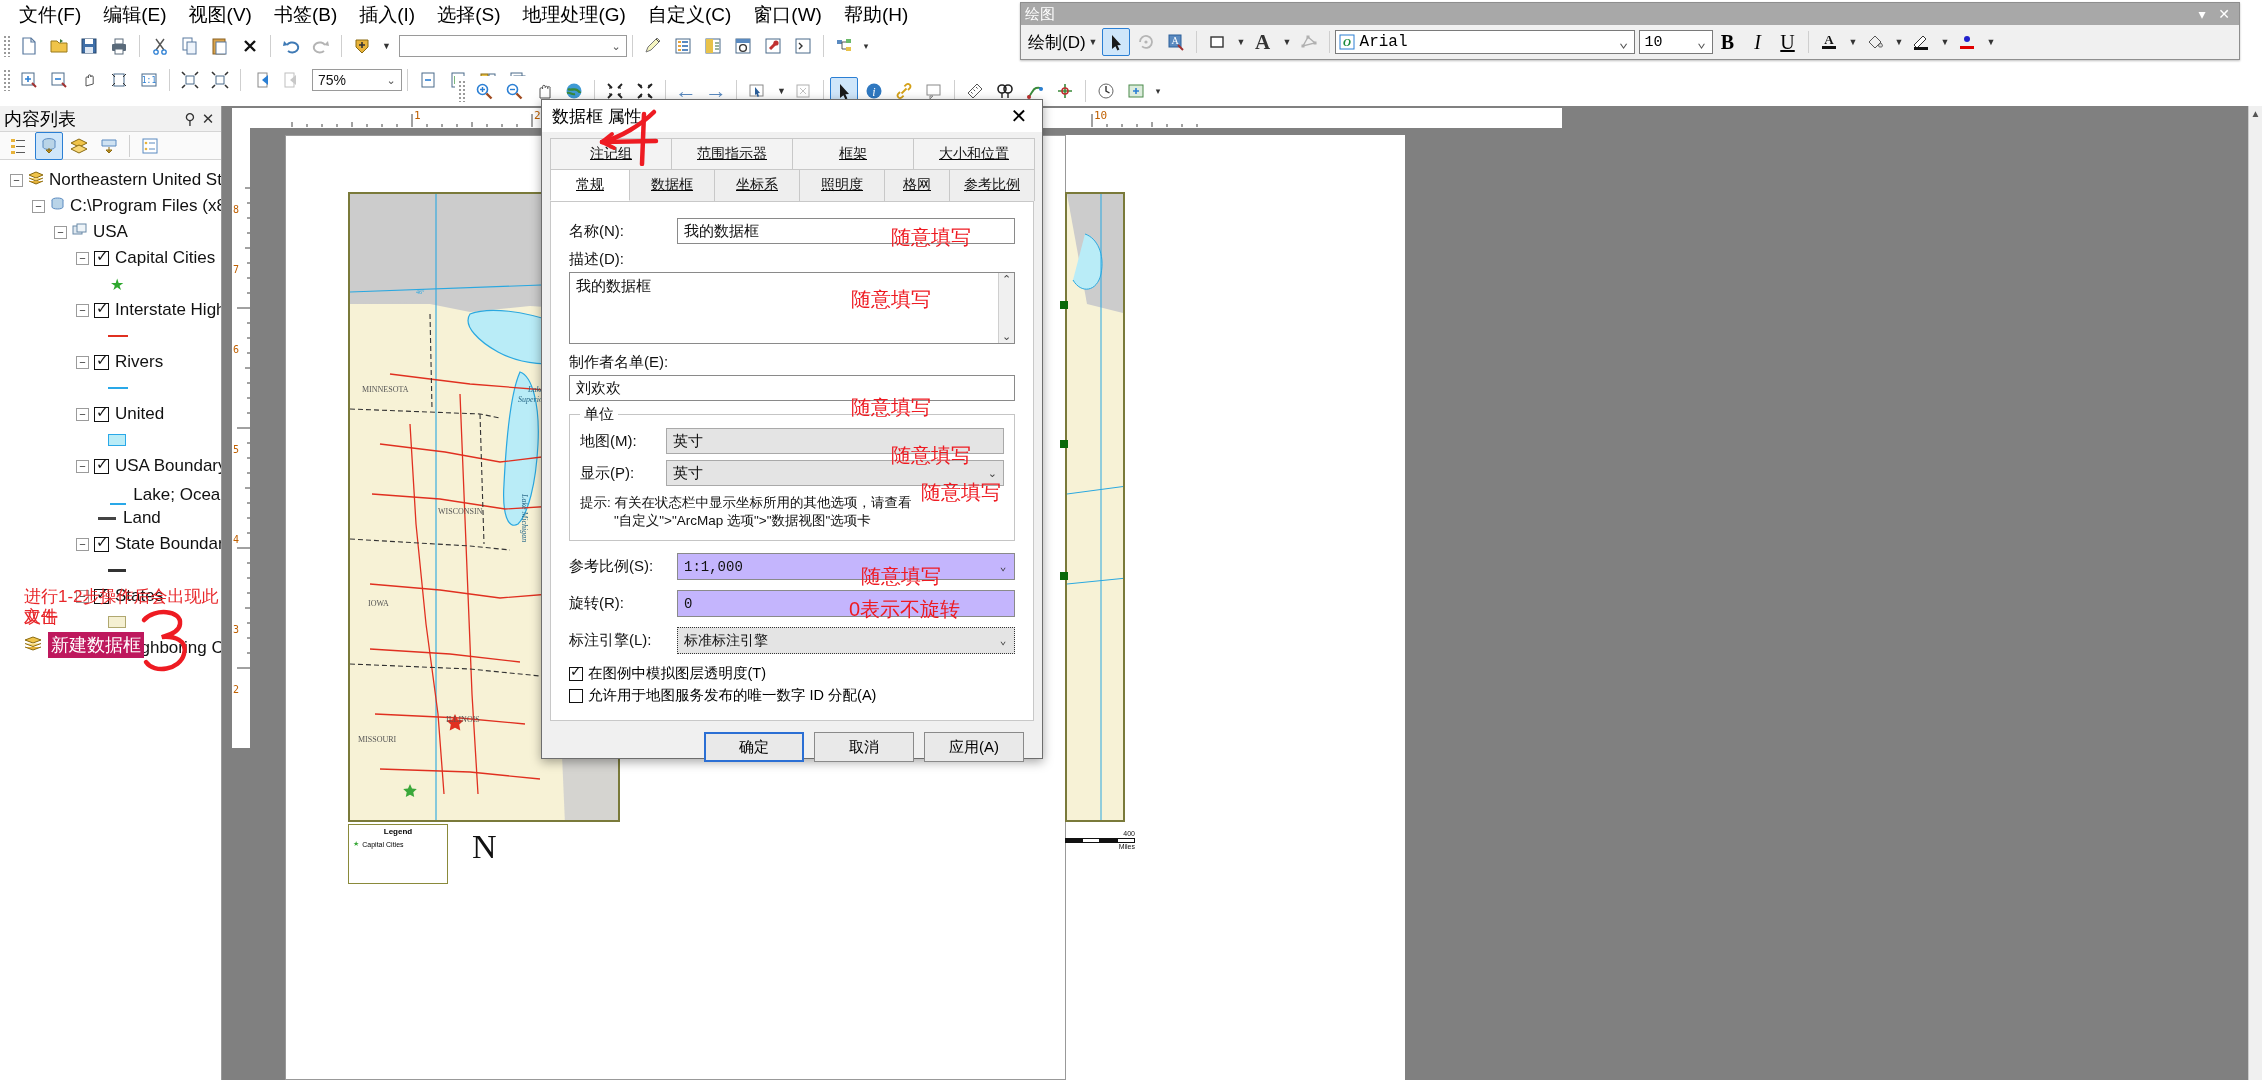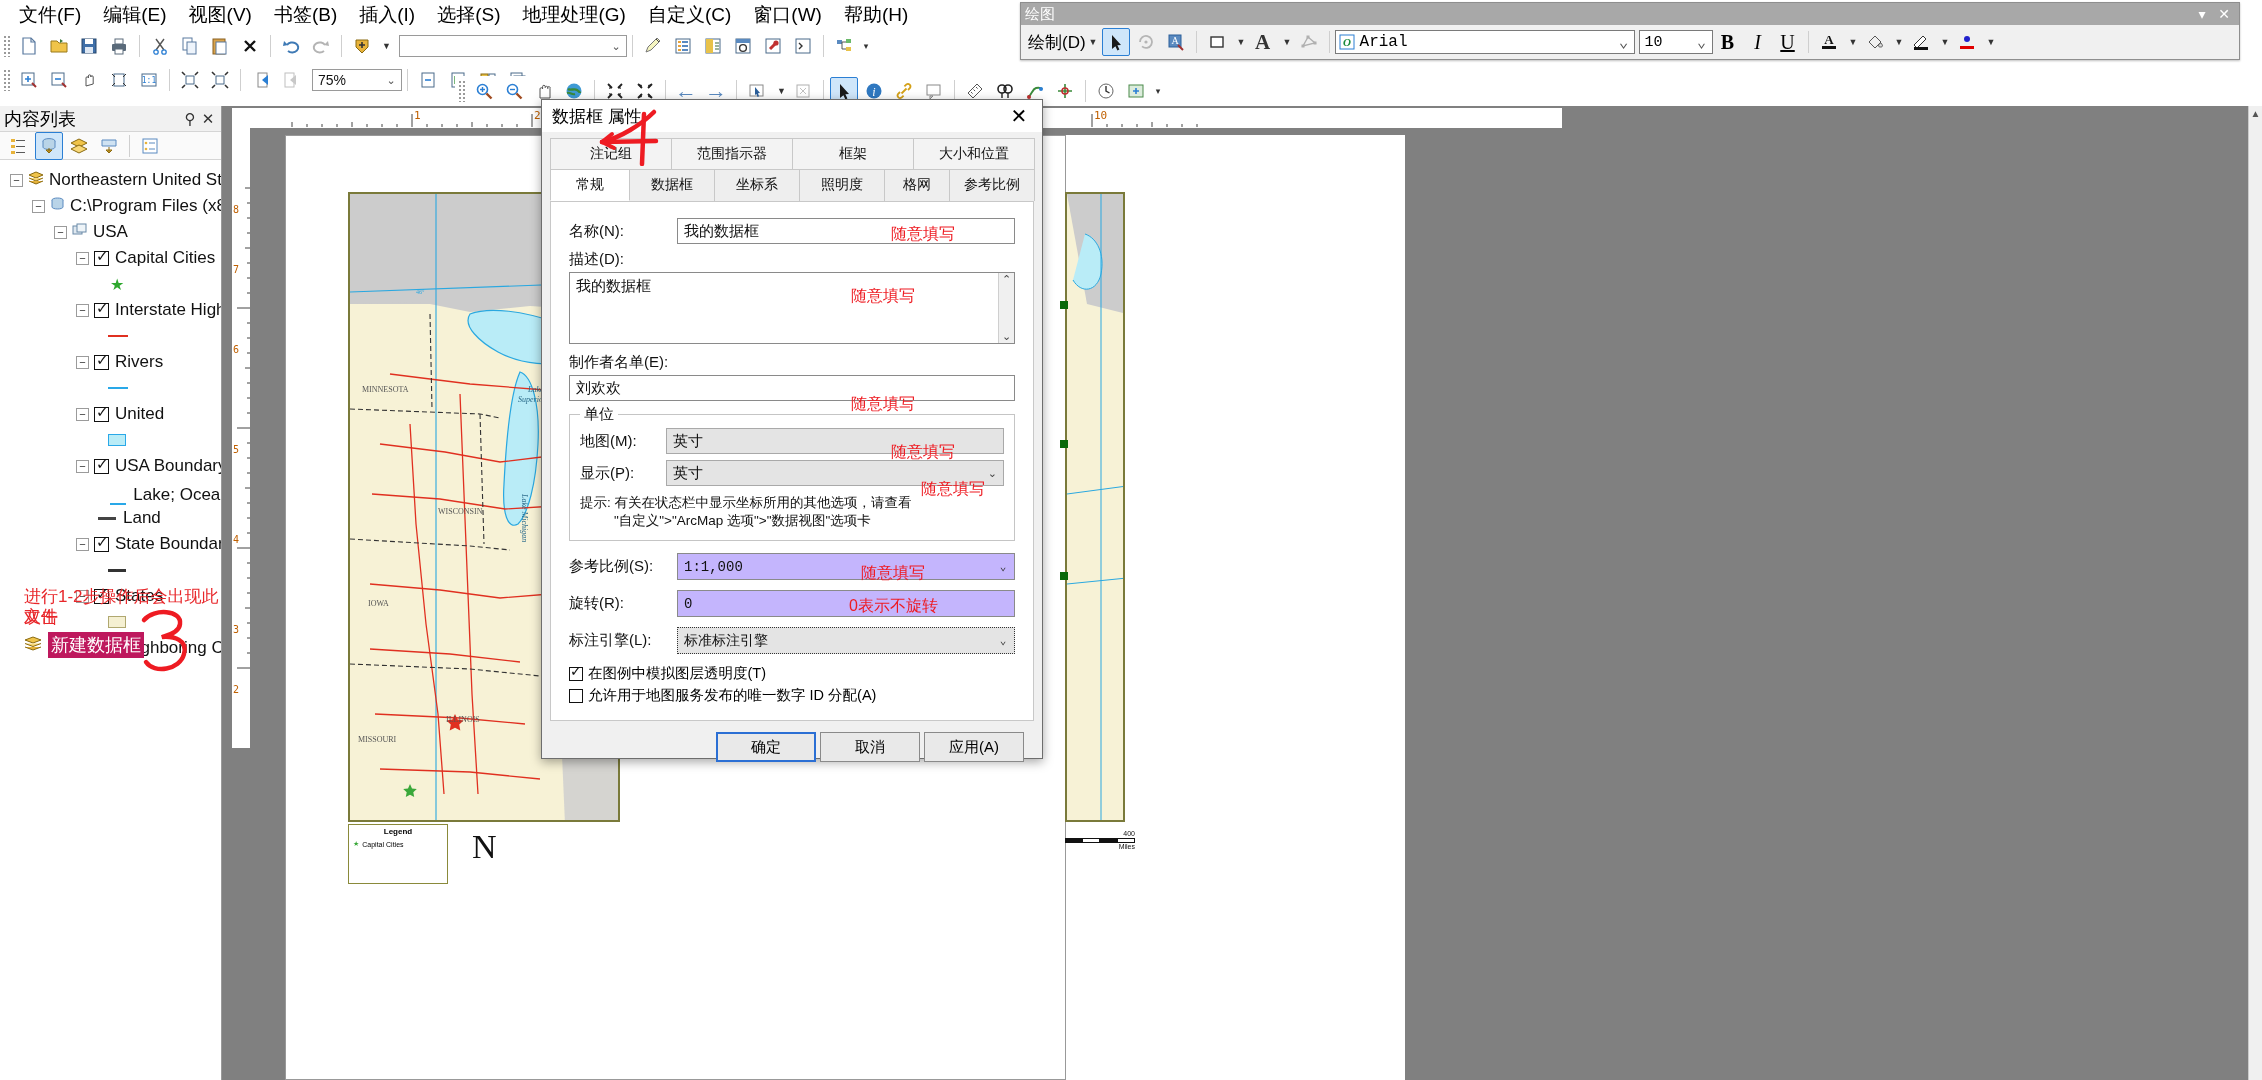--- a/index.html
+++ b/index.html
@@ -138,21 +138,21 @@
   #dlg .cap {
     height:32px; display:flex; align-items:center; padding:0 2px 0 10px;
     background:#ffffff;
   }
   #dlg .cap .ct { flex:1; font-size:17px; color:#000; }
   #dlg .cap .x {
     width:42px;height:30px;display:flex;align-items:center;justify-content:center;
     font-size:20px; color:#000;
   }
   .tabstrip { padding:6px 8px 0 8px; }
-  .tabrow { display:flex; }
+  .tabrow { display:flex;text-decoration:underline; }
   .tab {
     flex:1; text-align:center; padding:6px 2px; font-size:14px;
     border:1px solid #c8c8c8; border-bottom:none; background:#f3f3f3;
     color:#111; margin-right:-1px;
   }
   .tabrow2 .tab { background:#eeeeee; }
   .tab.active { background:#ffffff; border-bottom:1px solid #fff; position:relative; z-index:2;}
   .tabpane {
     margin:0 8px 8px 8px; background:#fff; border:1px solid #c8c8c8;
     height:520px; position:relative; padding:16px 18px;
@@ -188,29 +188,29 @@
   .selbox .sv { flex:1; }
   .selbox .sa { width:18px; text-align:center; font-size:11px; color:#333;}
   .cbrow { display:flex; align-items:center; margin-top:3px; font-size:14.5px; }
   .cbsq {
     width:14px;height:14px;border:1.4px solid #111;background:#fff;margin-right:5px;
     position:relative; flex:none;
   }
   .cbsq.on::after{content:"✓";position:absolute;left:0px;top:-5px;font-size:14px;color:#111;}
   .btnrow {
     position:absolute; left:0; right:0; bottom:-4px;
-    display:flex; justify-content:flex-end; gap:4px; padding:0 18px;
+    display:flex; justify-content:flex-end; gap:10px; padding:0 18px;
   }
   .dbtn {
     width:100px; height:30px; border:1px solid #8a8a8a; background:#e9e9e9;
     display:flex; align-items:center; justify-content:center; font-size:15px;
   }
   .dbtn.primary { border:2px solid #2b6fd4; background:#e9e9e9; }
   .red-overlay {
-    position:absolute; color:#ee1b22; font-size:16px; white-space:nowrap;
+    position:absolute; color:#ee1b22; font-size:20px; white-space:nowrap;
   }
   .mapsvg { position:absolute; left:0; top:0; }
   #rightscroll{
     left:2248px; top:106px; width:14px; height:974px; background:#f0f0f0;
     border-left:1px solid #ccc;
   }
 </style>
 </head>
 <body>
 

